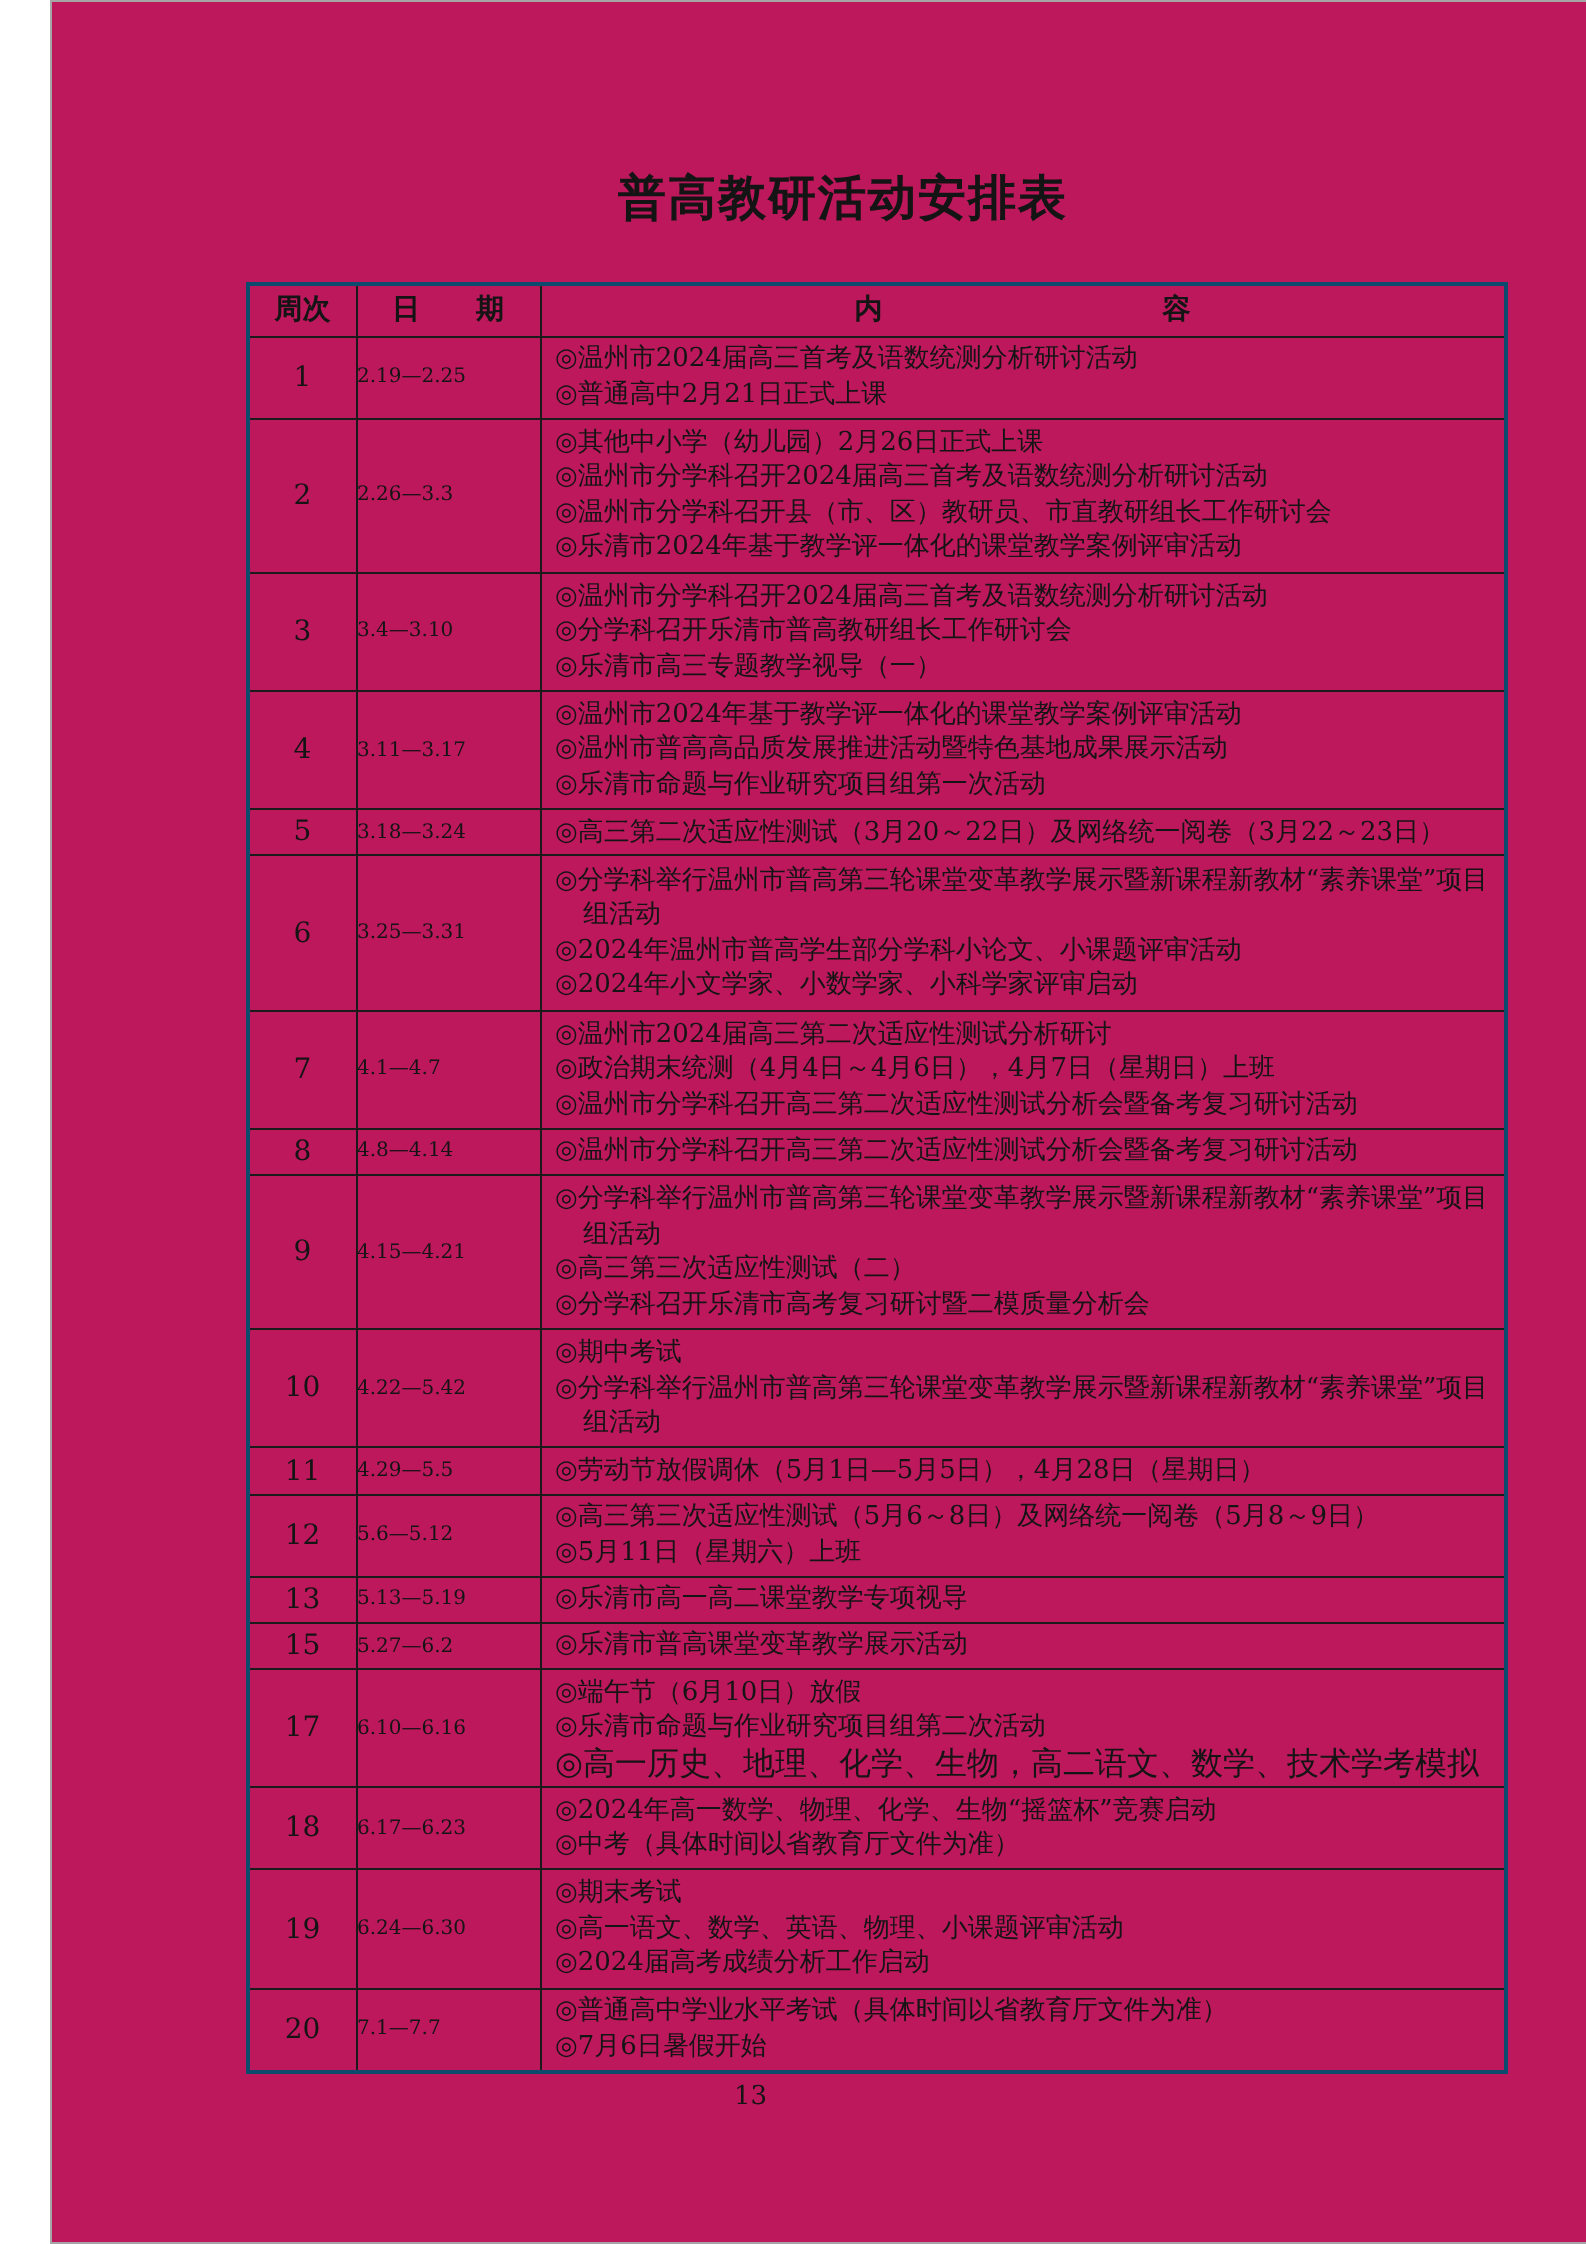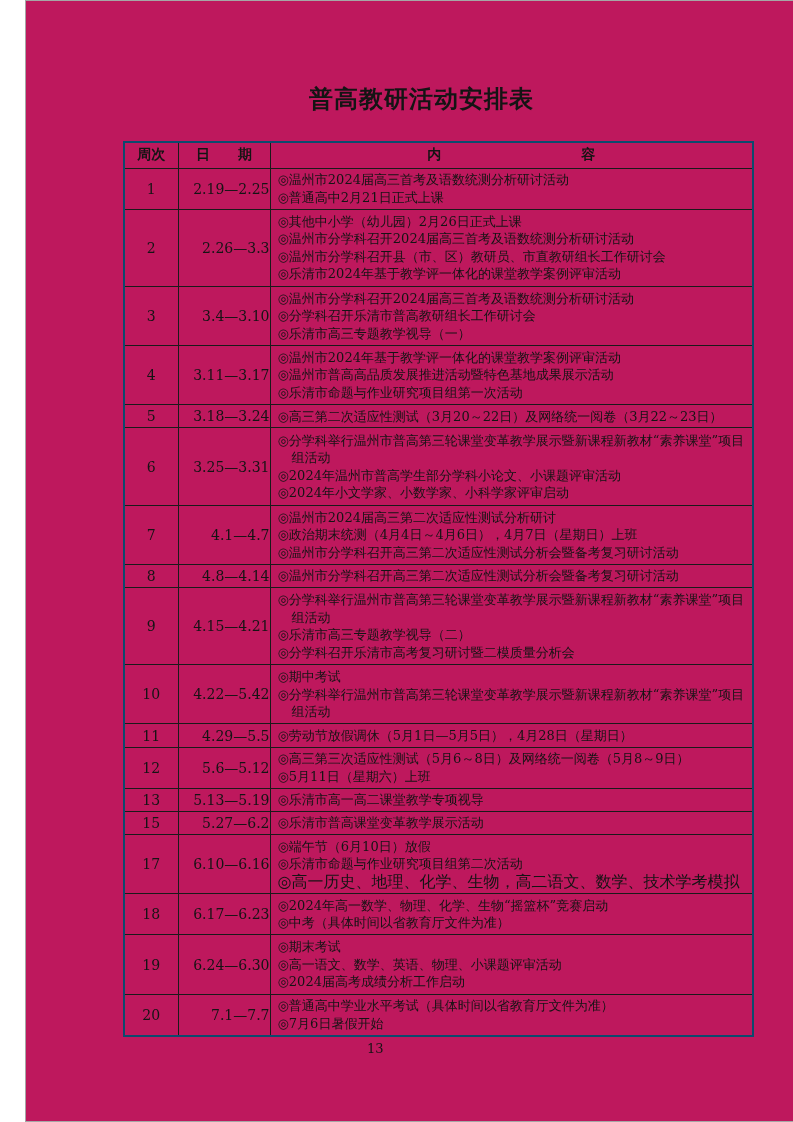--- a/index.html
+++ b/index.html
@@ -52,22 +52,22 @@
     overflow: hidden;
   }
   col.col-week { width: 54px; }
   col.col-date { width: 92px; }
   .week-cell {
     text-align: center;
     font-size: 14px;
     padding: 2px 0;
   }
   .date-cell {
-    text-align: right;
-    font-size: 14px;
+    text-align: left;
+    font-size: 10px;
     white-space: nowrap;
     padding: 2px 0;
   }
   .content-cell {
     padding: 2px 5px 2px 7px;
     font-size: 13px;
     line-height: 17.5px;
   }
   .item {
     padding-left: 14px;
@@ -173,21 +173,21 @@
             <td class="date-cell">4.8—4.14</td>
             <td class="content-cell">
               <div class="item"><span class="bullet">◎</span><span>温州市分学科召开高三第二次适应性测试分析会暨备考复习研讨活动</span></div>
             </td>
           </tr>
           <tr>
             <td class="week-cell">9</td>
             <td class="date-cell">4.15—4.21</td>
             <td class="content-cell">
               <div class="item"><span class="bullet">◎</span><span>分学科举行温州市普高第三轮课堂变革教学展示暨新课程新教材“素养课堂”项目组活动</span></div>
-              <div class="item"><span class="bullet">◎</span><span>乐清市高三专题教学视导（二）</span></div>
+              <div class="item"><span class="bullet">◎</span><span>高三第三次适应性测试（二）</span></div>
               <div class="item"><span class="bullet">◎</span><span>分学科召开乐清市高考复习研讨暨二模质量分析会</span></div>
             </td>
           </tr>
           <tr>
             <td class="week-cell">10</td>
             <td class="date-cell">4.22—5.42</td>
             <td class="content-cell">
               <div class="item"><span class="bullet">◎</span><span>期中考试</span></div>
               <div class="item"><span class="bullet">◎</span><span>分学科举行温州市普高第三轮课堂变革教学展示暨新课程新教材“素养课堂”项目组活动</span></div>
             </td>

